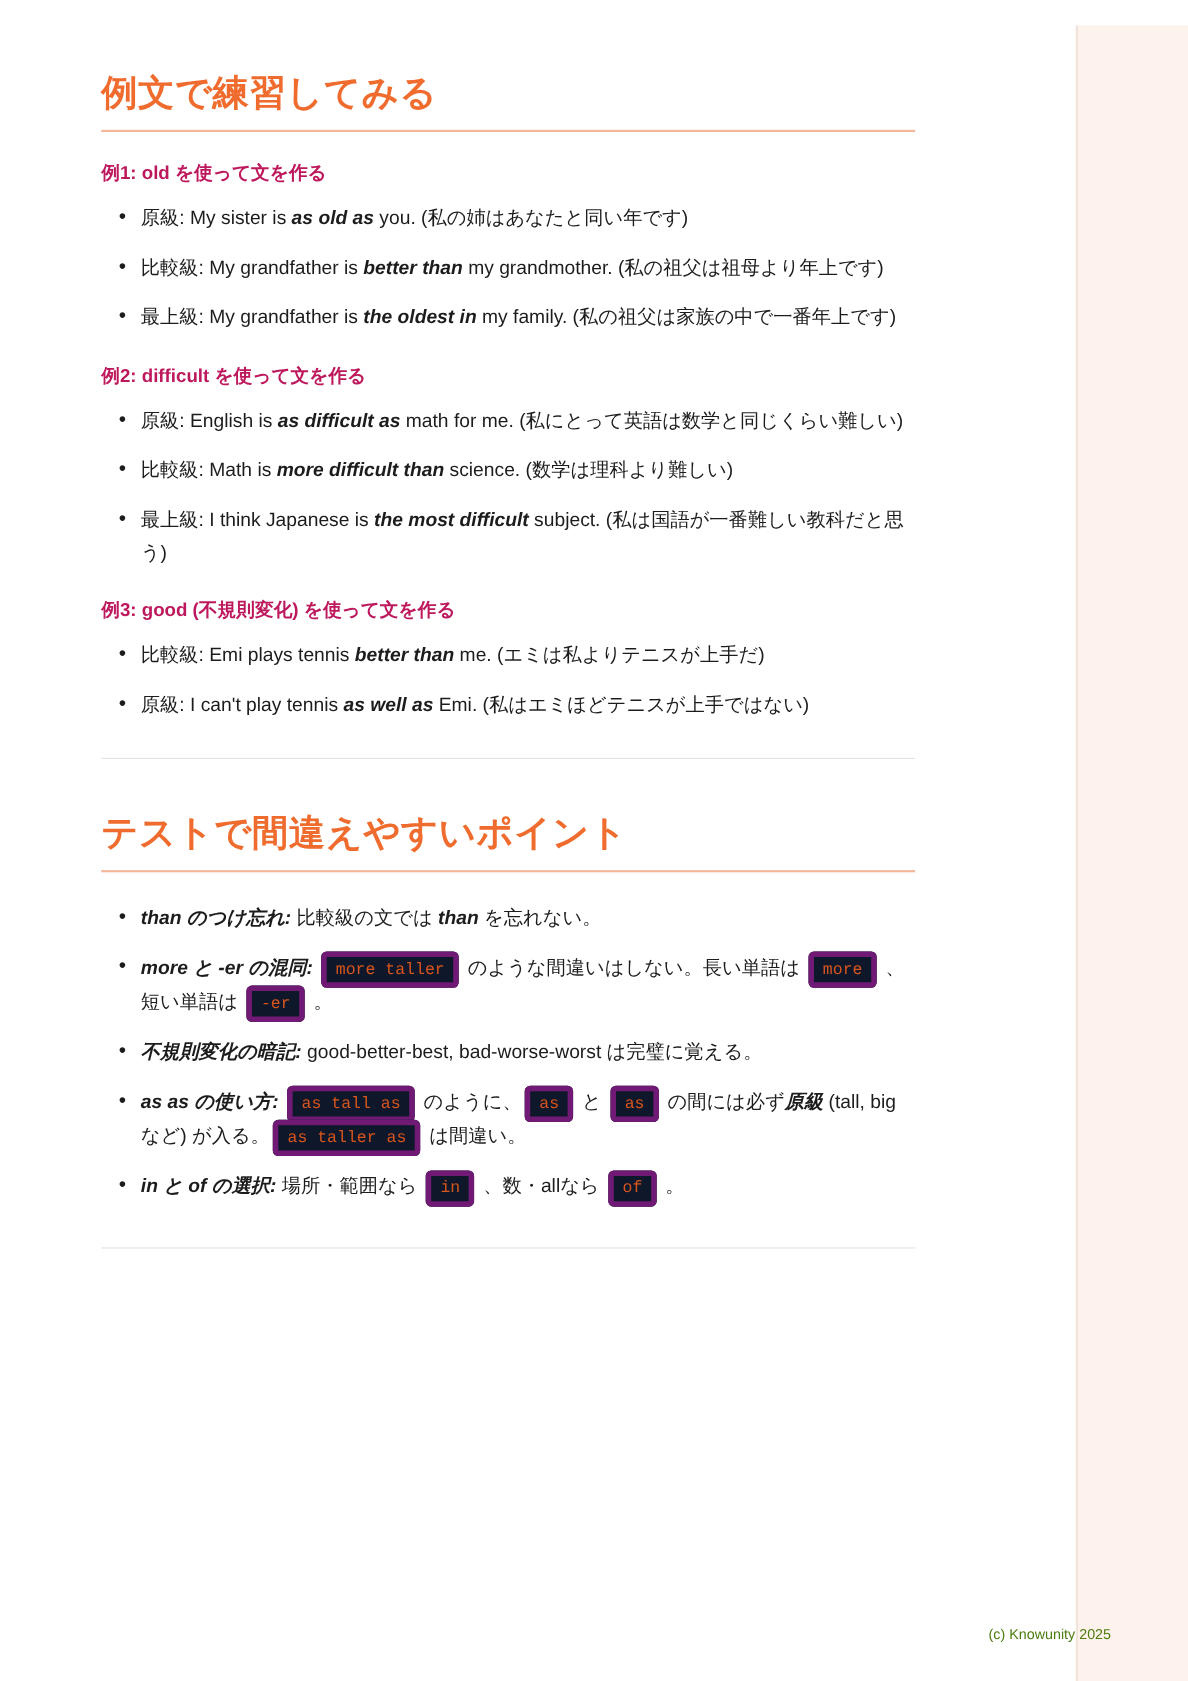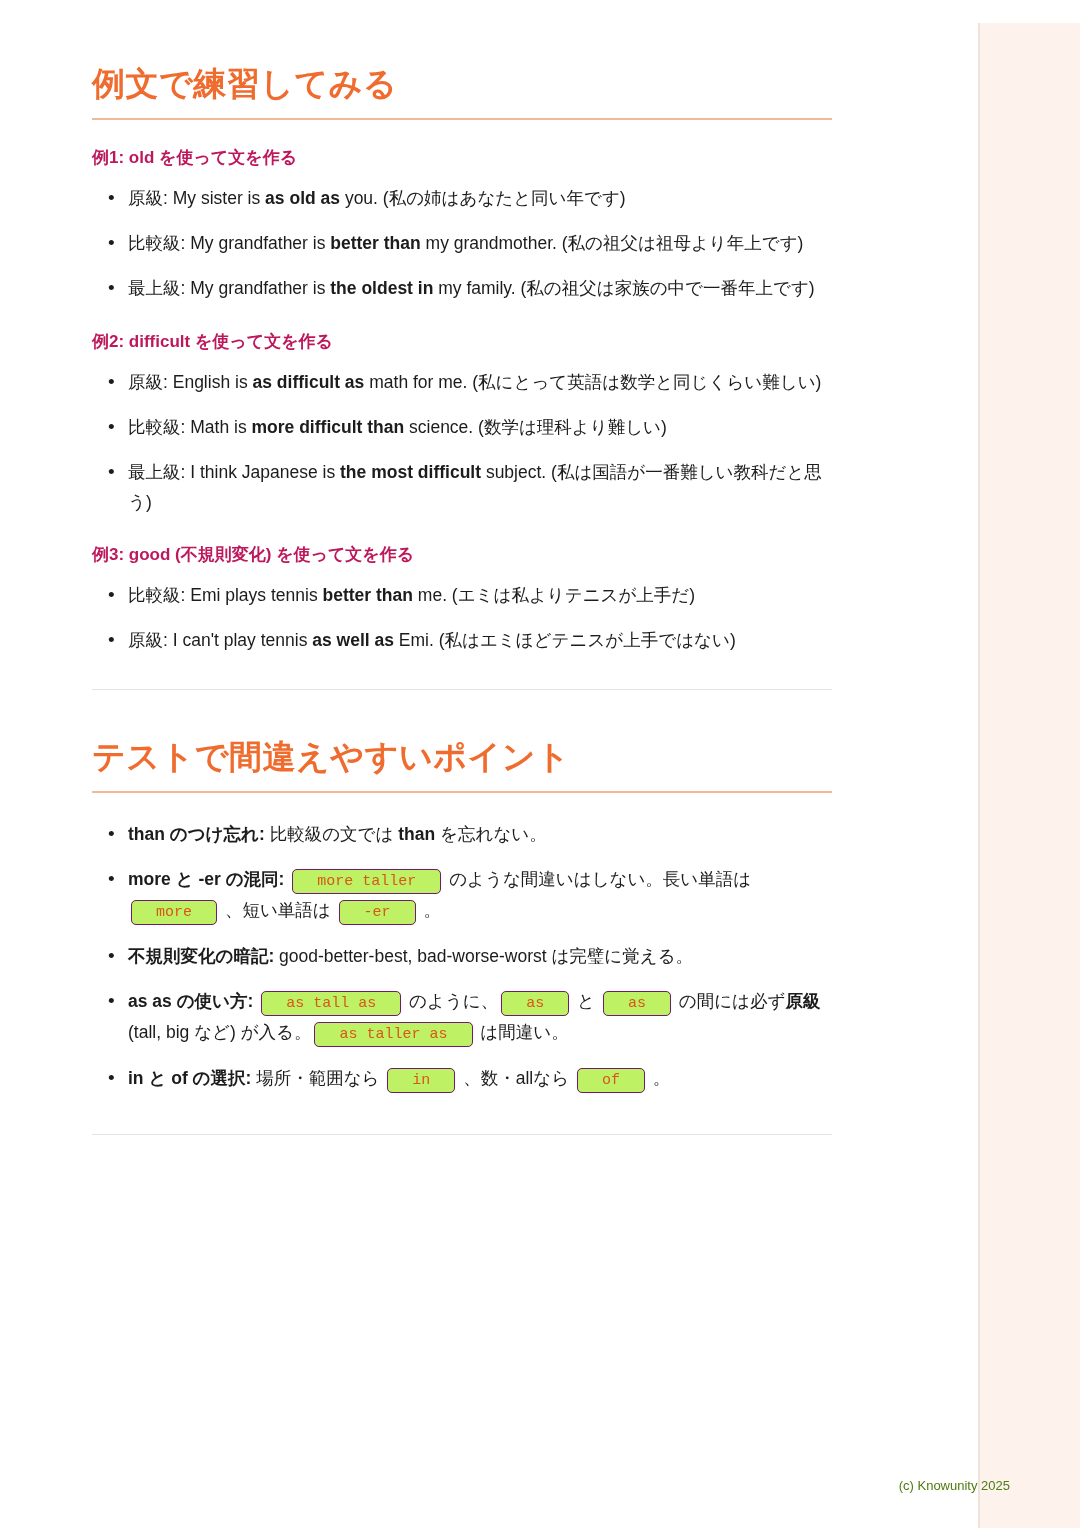--- a/index.html
+++ b/index.html
@@ -87,29 +87,29 @@
     color: #1c1c1c;
   }
   .divider {
     height: 1px;
     background: #e2e2e2;
     margin: 34px 0 46px 0;
   }
   .divider.bottom {
     margin: 40px 0 0 0;
   }
-  b, strong { font-weight: bold; }
+  b, strong { font-weight: bold; font-style: italic; }
   code.kbd {
     font-family: "Liberation Mono", monospace;
     font-size: 15px;
-    background: #bef264;
+    background: #0f172a;
     color: #d8551d;
-    border: 1px solid #701a75;
+    border: 5px solid #701a75;
     border-radius: 5px;
-    padding: 3px 24px;
+    padding: 3px 8px;
     margin: 0 3px;
     white-space: nowrap;
   }
   .footer {
     position: absolute;
     right: 70px;
     bottom: 58px;
     font-size: 13px;
     color: #4d7c0f;
     z-index: 3;

